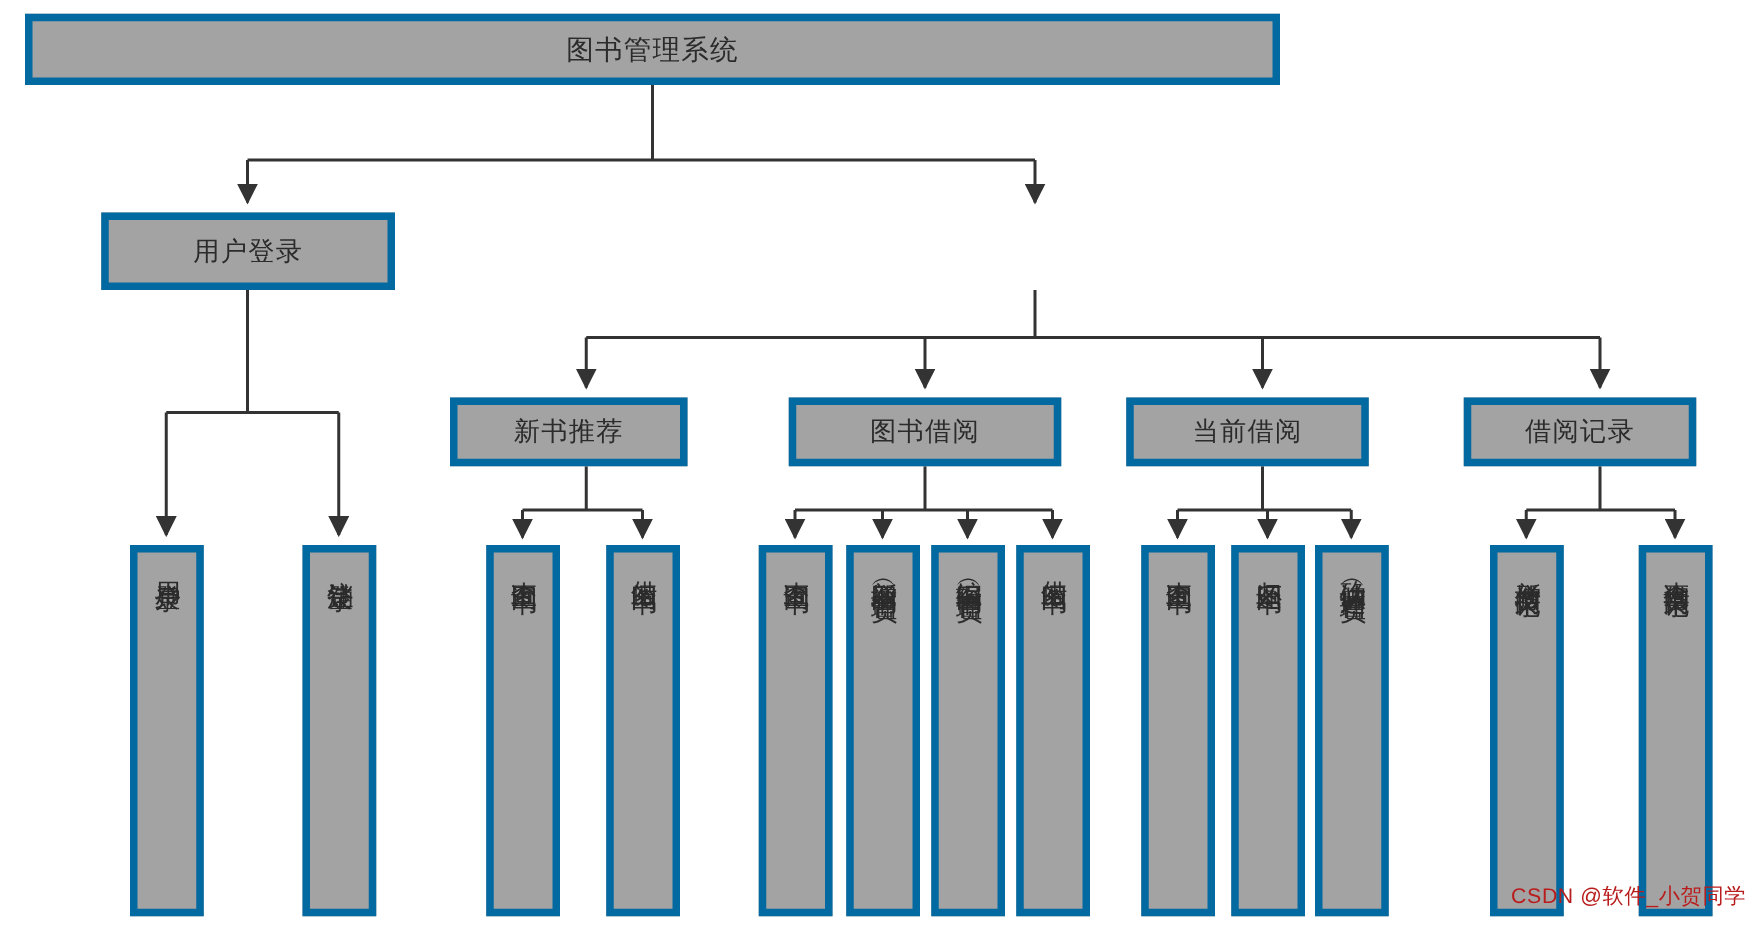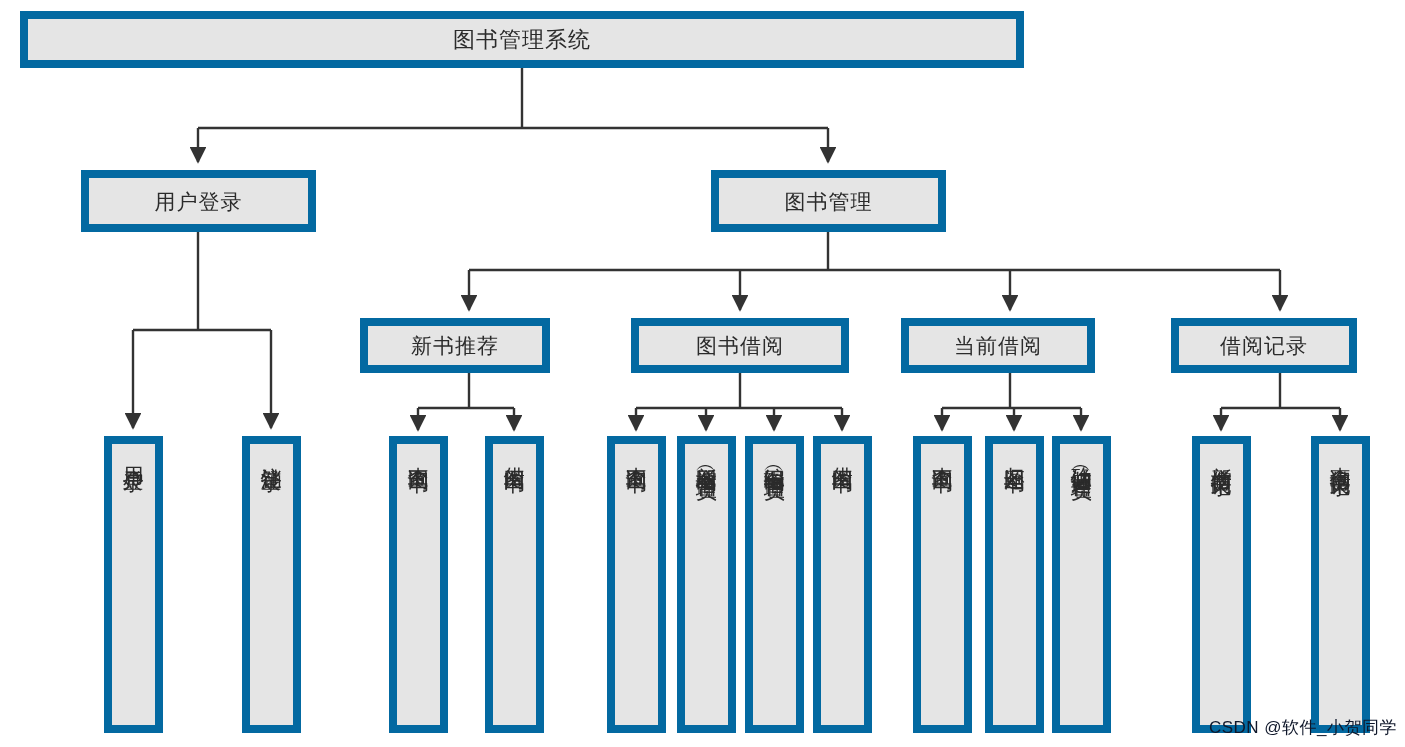--- a/index.html
+++ b/index.html
@@ -19,22 +19,22 @@
   #wires{
     position:absolute;
     left:0; top:0;
     width:1405px; height:747px;
     pointer-events:none;
   }
   
   .node{
     position:absolute;
     box-sizing:border-box;
-    background:#e5e5e5;
-    border:8px solid #0369a1;
+    background:#a3a3a3;
+    border:6px solid #0369a1;
     display:flex;
     align-items:center;
     justify-content:center;
     color:#2b2b2b;
   }
   .node .label{
     display:block;
     text-align:center;
     white-space:nowrap;
     letter-spacing:1px;
@@ -55,23 +55,23 @@
     text-orientation:upright;
     font-size:21px;
     line-height:1.12;
     letter-spacing:2px;
     white-space:nowrap;
   }
   
   #watermark{
     position:absolute;
     right:8px;
-    bottom:8px;
+    bottom:19px;
     font-size:17px;
-    color:#0f172a;
+    color:#b91c1c;
     white-space:nowrap;
     letter-spacing:0.5px;
   }
 </style>
 </head>
 <body>
 
 <div id="canvas">
 
   <svg id="wires" viewBox="0 0 1405 747" xmlns="http://www.w3.org/2000/svg">
@@ -124,23 +124,20 @@
     </g>
   </svg>
 
   <div class="node horiz root" style="left:20px;top:11px;width:1004px;height:57px;">
     <span class="label">图书管理系统</span>
   </div>
 
   <div class="node horiz" style="left:81px;top:170px;width:235px;height:62px;">
     <span class="label">用户登录</span>
   </div>
-  <div class="node horiz" style="left:711px;top:170px;width:235px;height:62px;">
-    <span class="label">图书管理</span>
-  </div>
 
   <div class="node horiz" style="left:360px;top:318px;width:190px;height:55px;">
     <span class="label">新书推荐</span>
   </div>
   <div class="node horiz" style="left:631px;top:318px;width:218px;height:55px;">
     <span class="label">图书借阅</span>
   </div>
   <div class="node horiz" style="left:901px;top:318px;width:194px;height:55px;">
     <span class="label">当前借阅</span>
   </div>

